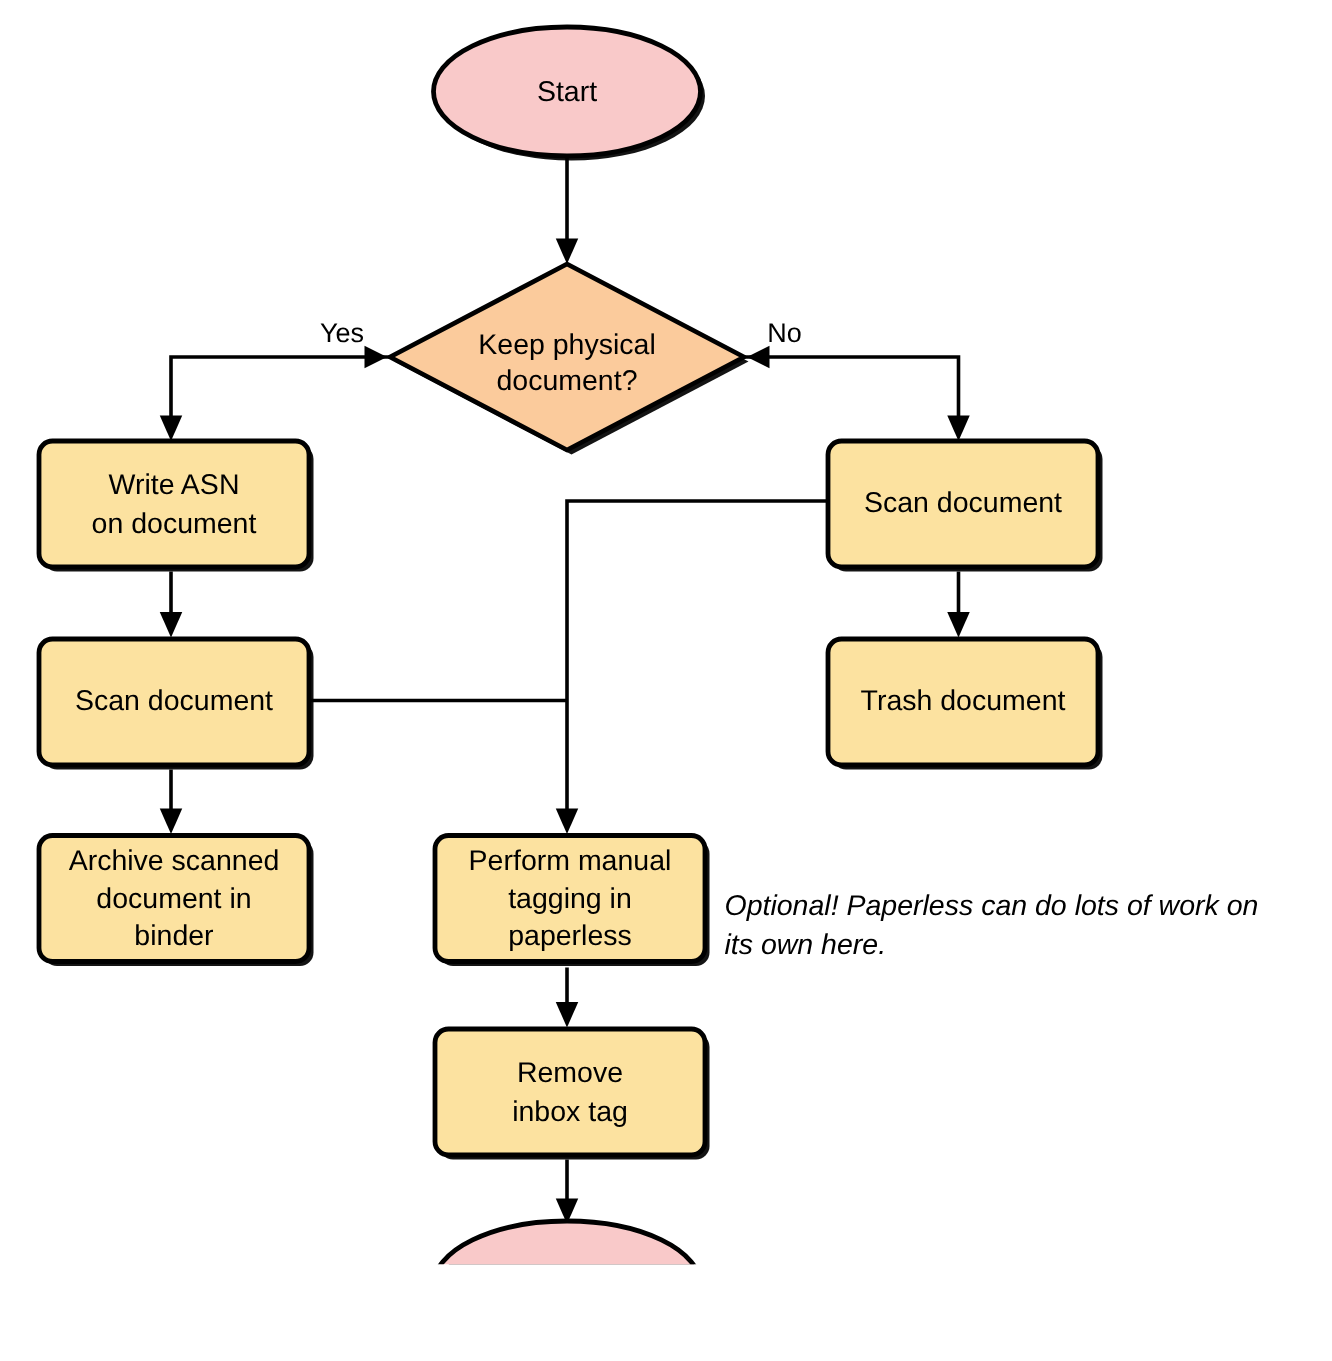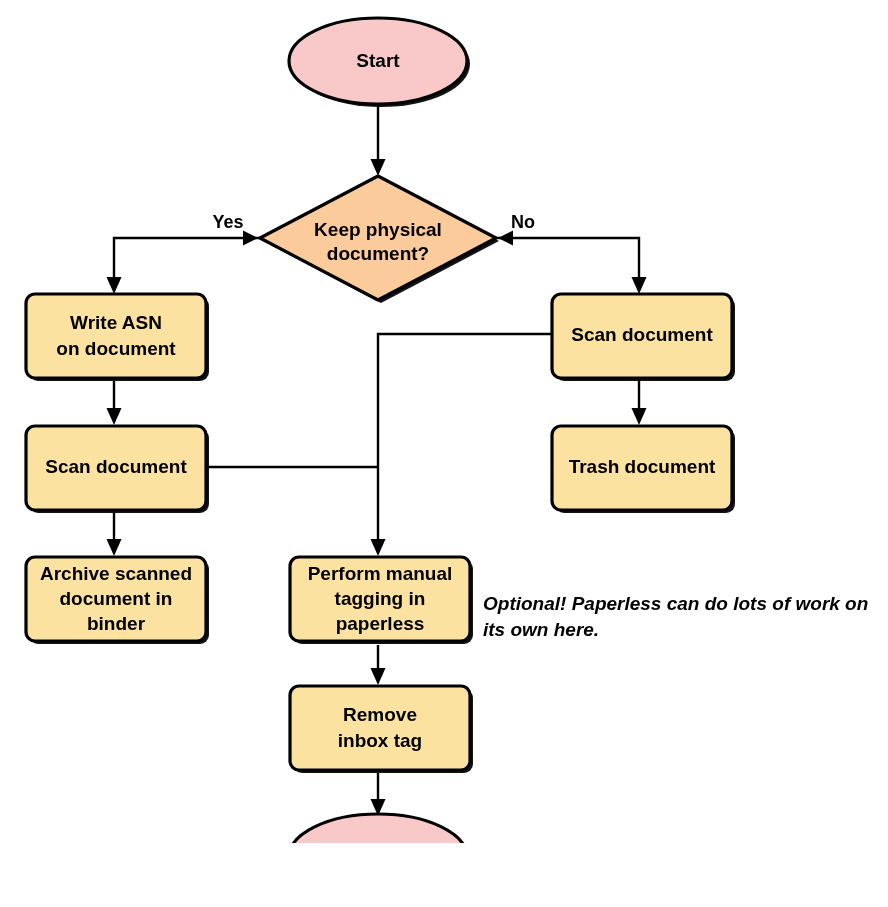--- a/index.html
+++ b/index.html
@@ -9,21 +9,20 @@
   }
   body {
     font-family: "Liberation Sans", sans-serif;
   }
   #flow-root {
     position: relative;
     width: 888px;
     height: 843px;
     background: #ffffff;
     overflow: hidden;
-    font-weight: bold;
   }
   #flow-svg {
     position: absolute;
     left: 0;
     top: 0;
     width: 888px;
     height: 907px;
   }
   .node-label {
     font-family: "Liberation Sans", sans-serif;

